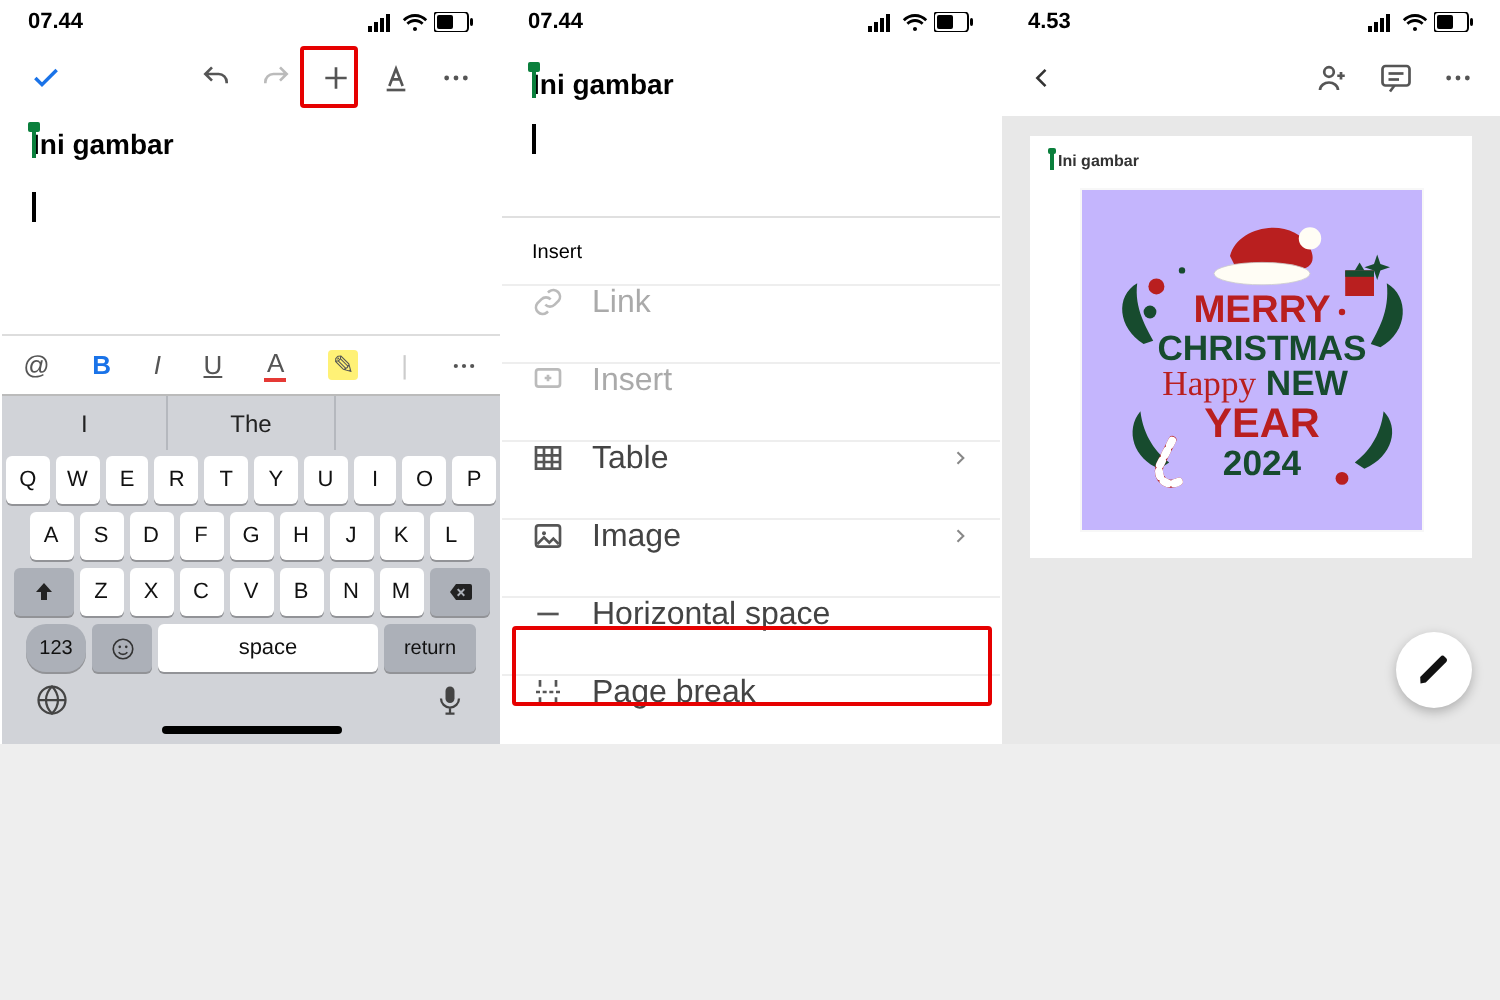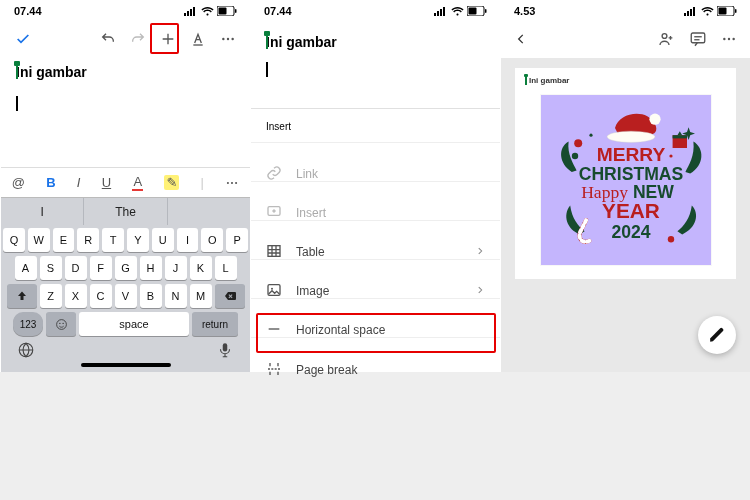--- a/index.html
+++ b/index.html
@@ -117,24 +117,24 @@
     position: relative;
   }
   .panel2-body { flex:1; background:#fff; }
   .sheet {
     position:absolute; left:0; right:0; bottom:0;
     background:#fff;
     border-top:1px solid #e0e0e0;
   }
   .sheet-head{ font-size:10px; padding:12px 15px 10px 15px; border-bottom:1px solid #eee; }
   .sheet-row{
-    display:flex; align-items:flex-end; gap:14px;
+    display:flex; align-items:flex-start; gap:14px;
     height:39px; padding:0 15px;
     border-bottom:1px solid #eee;
-    color:#444; font-size:12px;
+    color:#444; font-size:16px;
   }
   .sheet-row.disabled{ color:#aaa; }
   .sheet-row .label{ flex:1; }
   .chev{ color:#888; }
 
   
   .toolbar3{
     display:flex; align-items:center; justify-content:space-between;
     height:38px; padding:0 13px;
   }

